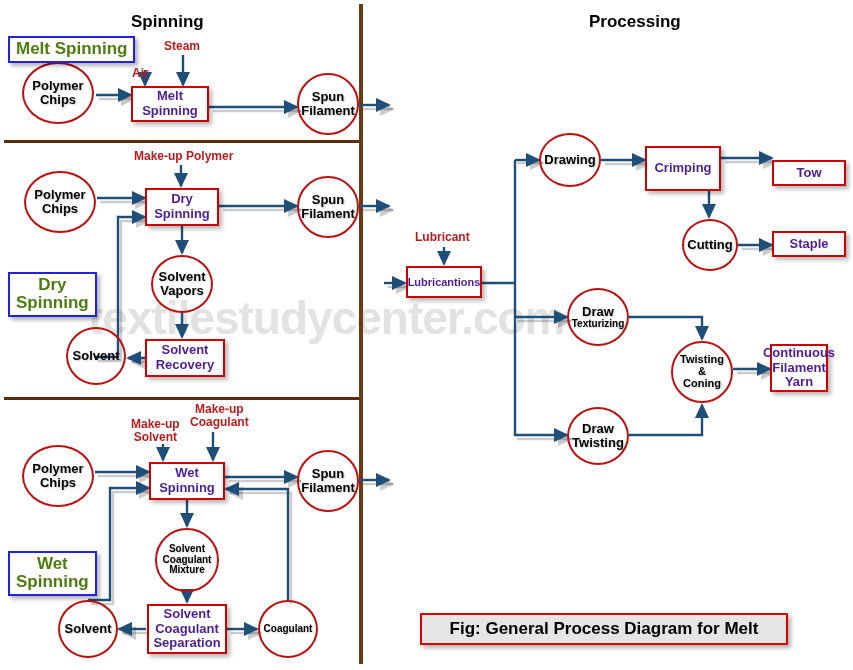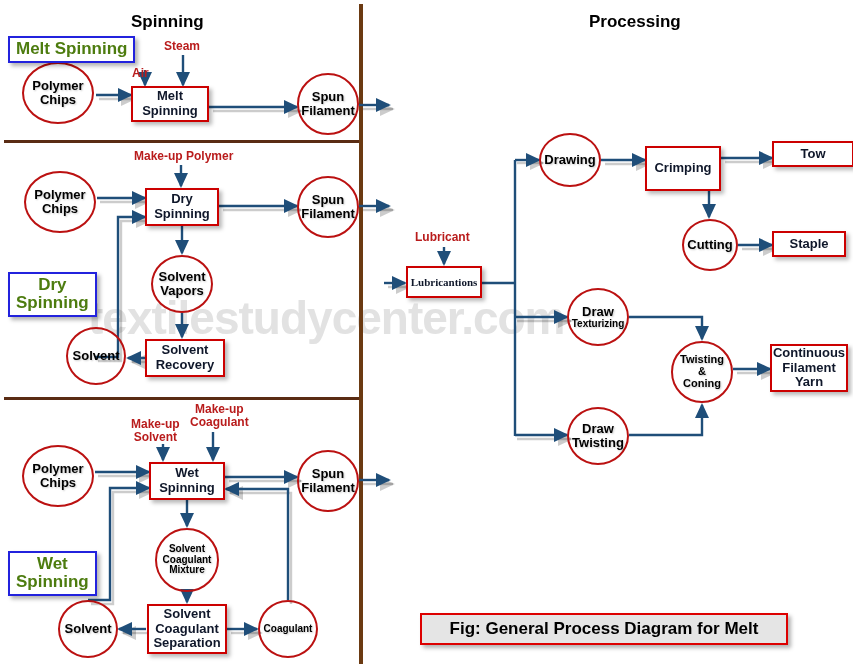--- a/index.html
+++ b/index.html
@@ -66,21 +66,21 @@
     box-shadow:3px 3px 4px rgba(0,0,0,.30);
     z-index:6;
     white-space:nowrap;
   }
 
   
   .pbox{
     position:absolute;
     border:2px solid #cc0000;
     background:#ffffff;
-    color:#0f172a;
+    color:#4c1d95;
     font-weight:bold;
     font-size:13px;
     line-height:1.12;
     display:flex;
     align-items:center;
     justify-content:center;
     text-align:center;
     box-shadow:3px 3px 4px rgba(0,0,0,.28);
     z-index:5;
     box-sizing:border-box;
@@ -293,33 +293,33 @@
   <div class="pcircle" style="left:58px;top:600px;width:60px;height:58px;">
     <div>Solvent</div>
   </div>
 
   <div class="pcircle xs" style="left:258px;top:600px;width:60px;height:58px;">
     <div>Coagulant</div>
   </div>
 
   <div class="atext" style="left:415px;top:231px;">Lubricant</div>
 
-  <div class="pbox" style="left:406px;top:266px;width:76px;height:32px;font-size:11px;font-family:Liberation Serif, serif;">
+  <div class="pbox" style="left:406px;top:266px;width:76px;height:32px;font-size:11px;">
     <div>Lubricantions</div>
   </div>
 
   <div class="pcircle" style="left:539px;top:133px;width:62px;height:54px;">
     <div>Drawing</div>
   </div>
 
   <div class="pbox" style="left:645px;top:146px;width:76px;height:45px;">
     <div>Crimping</div>
   </div>
 
-  <div class="pbox" style="left:772px;top:141px;width:82px;height:26px;">
+  <div class="pbox" style="left:772px;top:160px;width:74px;height:26px;">
     <div>Tow</div>
   </div>
 
   <div class="pcircle" style="left:682px;top:219px;width:56px;height:52px;">
     <div>Cutting</div>
   </div>
 
   <div class="pbox" style="left:772px;top:231px;width:74px;height:26px;">
     <div>Staple</div>
   </div>
@@ -339,21 +339,21 @@
   </div>
 
   <div class="pcircle sm" style="left:671px;top:341px;width:62px;height:62px;">
     <div>
       <div>Twisting</div>
       <div>&amp;</div>
       <div>Coning</div>
     </div>
   </div>
 
-  <div class="pbox" style="left:770px;top:344px;width:78px;height:48px;">
+  <div class="pbox" style="left:770px;top:344px;width:58px;height:48px;">
     <div>
       <div>Continuous</div>
       <div>Filament</div>
       <div>Yarn</div>
     </div>
   </div>
 
   <div class="caption" style="left:420px;top:613px;width:348px;">
     <div>Fig: General Process Diagram for Melt</div>
   </div>

